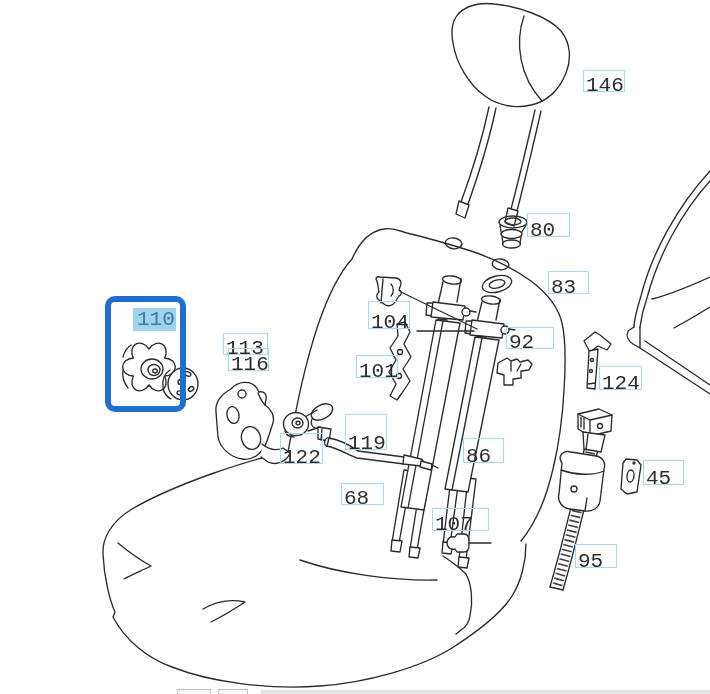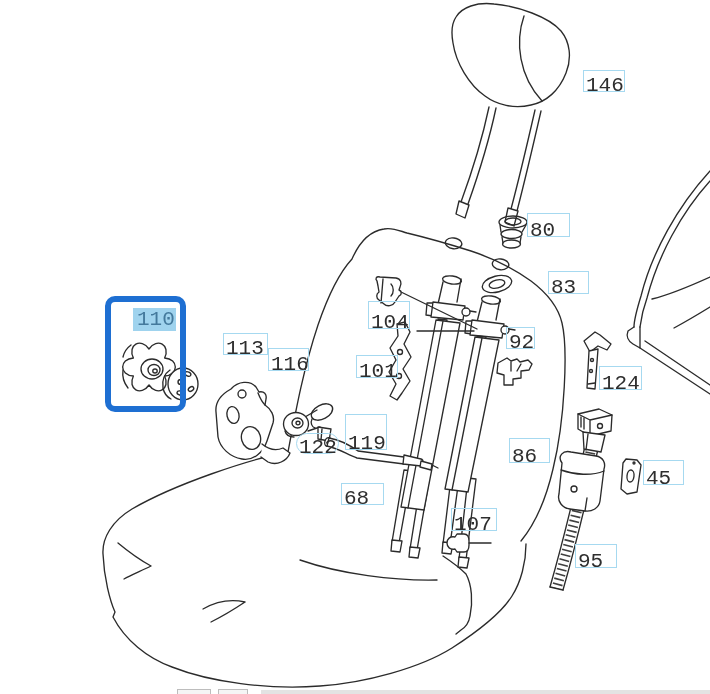--- a/index.html
+++ b/index.html
@@ -239,57 +239,57 @@
   <div id="labels-layer">
       <div class="part-label" style="left: 583px; top: 70px; width: 42px; height: 22px;">
         <span>146</span>
       </div>
       <div class="part-label" style="left: 527px; top: 213px; width: 43px; height: 24px;">
         <span>80</span>
       </div>
       <div class="part-label" style="left: 512px; top: 271px; width: 41px; height: 23px; margin-left: 36px;">
         <span>83</span>
       </div>
-      <div class="part-label" style="left: 506px; top: 327px; width: 29px; height: 22px;">
+      <div class="part-label" style="left: 506px; top: 327px; width: 48px; height: 22px;">
         <span>92</span>
       </div>
       <div class="part-label" style="left: 368px; top: 301px; width: 42px; height: 28px;">
         <span>104</span>
       </div>
       <div class="part-label" style="left: 356px; top: 355px; width: 42px; height: 23px; padding-left: 25px;">
         <span>101</span>
       </div>
       <div class="part-label" style="left: 599px; top: 366px; width: 43px; height: 24px;">
         <span>124</span>
       </div>
       <div class="part-label selected" style="left: 133px; top: 308px; width: 43px; height: 23px;">
         <span>110</span>
       </div>
       <div class="part-label" style="left: 175px; top: 333px; width: 45px; height: 22px; margin-left: 48px;">
         <span>113</span>
       </div>
-      <div class="part-label" style="left: 228px; top: 348px; width: 41px; height: 23px; margin-left: 40px;">
+      <div class="part-label" style="left: 228px; top: 348px; width: 41px; height: 23px;">
         <span>116</span>
       </div>
       <div class="part-label" style="left: 345px; top: 414px; width: 42px; height: 36px;">
         <span>119</span>
       </div>
-      <div class="part-label" style="left: 296px; top: 433px; width: 43px; height: 21px; border-radius: 11px;">
+      <div class="part-label" style="left: 280px; top: 433px; width: 43px; height: 31px;">
         <span>122</span>
       </div>
-      <div class="part-label" style="left: 463px; top: 438px; width: 41px; height: 25px; margin-left: 46px;">
+      <div class="part-label" style="left: 463px; top: 438px; width: 41px; height: 25px;">
         <span>86</span>
       </div>
       <div class="part-label" style="left: 643px; top: 460px; width: 41px; height: 25px;">
         <span>45</span>
       </div>
       <div class="part-label" style="left: 341px; top: 483px; width: 43px; height: 22px;">
         <span>68</span>
       </div>
-      <div class="part-label" style="left: 451px; top: 508px; width: 46px; height: 23px;">
+      <div class="part-label" style="left: 432px; top: 508px; width: 57px; height: 23px;">
         <span>107</span>
       </div>
       <div class="part-label" style="left: 575px; top: 544px; width: 42px; height: 24px;">
         <span>95</span>
       </div>
     </div>
 
   <div class="cut-btn" id="cut-btn-1" style="top: 689px; left: 177px; width: 34px;"></div>
   <div class="cut-btn" id="cut-btn-2" style="top: 689px; left: 218px; width: 30px;"></div>
   <div id="cut-bar" style="top: 690px; left: 261px; width: 449px;"></div>

